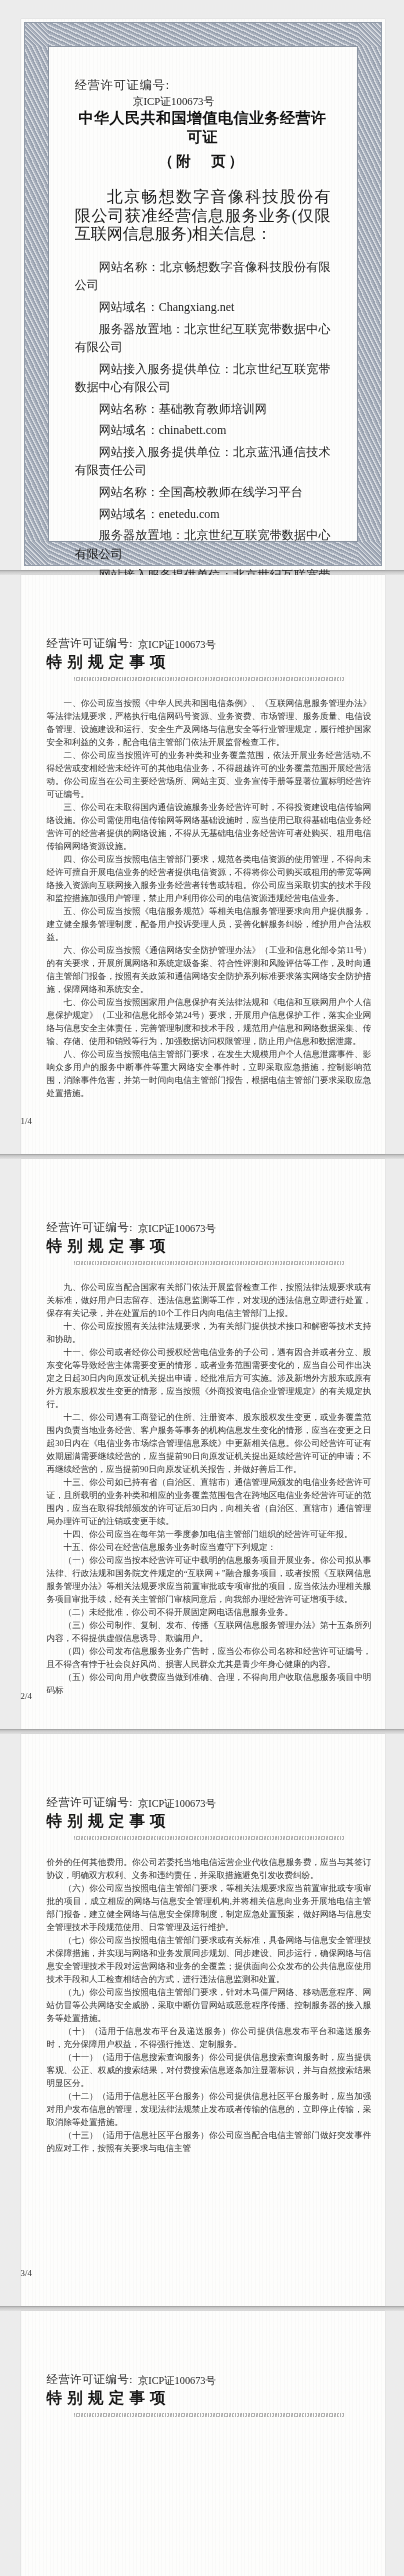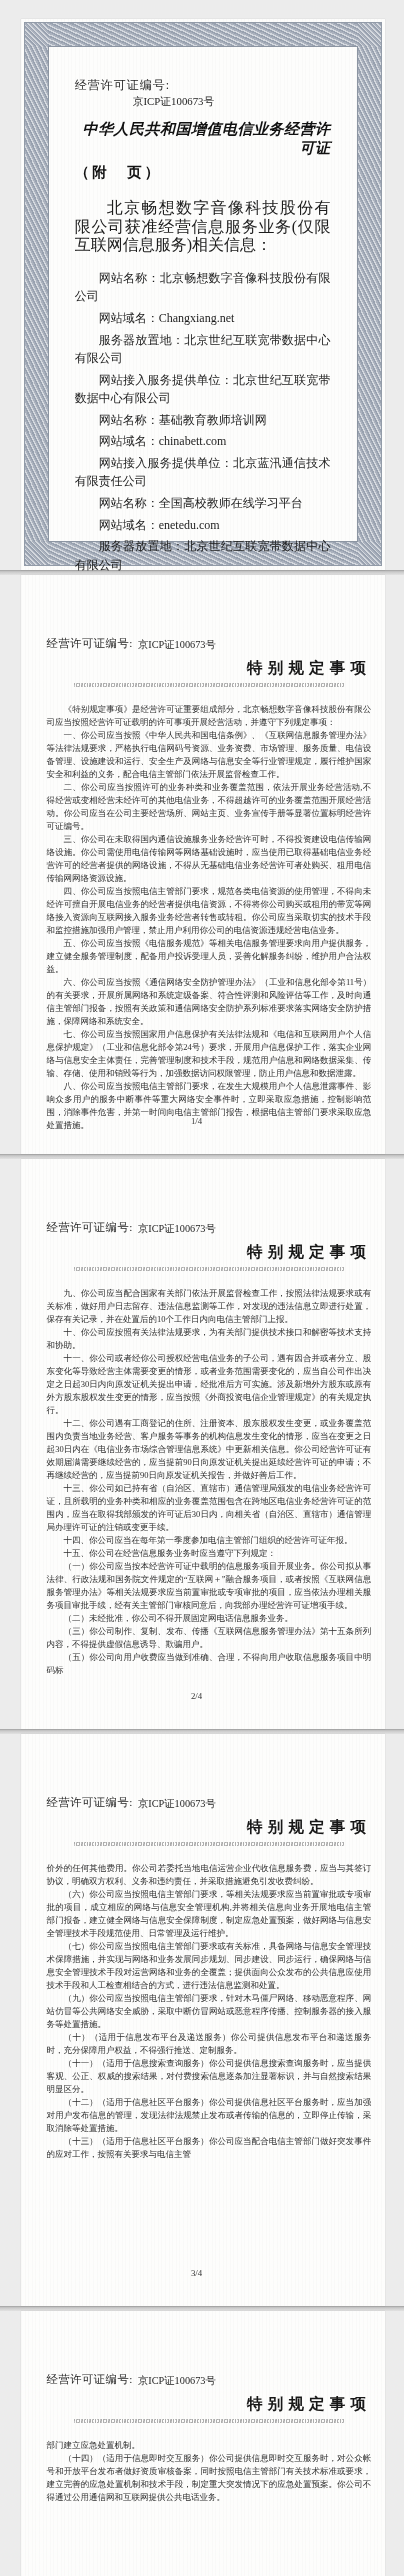--- a/index.html
+++ b/index.html
@@ -14,45 +14,45 @@
   
   .cert-frame{position:absolute;left:4.1px;top:4.1px;right:4.1px;bottom:4.1px;
       border:23px solid #a8afbb;
       border-image:repeating-linear-gradient(45deg,#98a1af 0 2.1px,#d4d8de 2.1px 4.1px,#aab1bd 4.1px 6.2px) 44;
       box-shadow:0 0 0 1px #929ba8;}
   .cert-frame::before{content:"";position:absolute;left:0;top:0;right:0;bottom:0;
       border:1px solid #8c95a2;pointer-events:none;}
   .cert-content{position:absolute;left:27px;top:27px;right:27px;bottom:27px;padding:4.1px 0 0 0;}
   .cert-lic-label{font-size:12px;letter-spacing:1px;color:#1d1d1d;}
   .cert-lic-no{font-size:10.8px;padding-left:58px;margin-top:1px;color:#1d1d1d;}
-  .cert-title{margin-top:11px;text-align:right;font-size:15px;font-weight:bold;
-      letter-spacing:0.5px;color:#111;font-style:italic;}
-  .cert-subtitle{margin-top:5.2px;text-align:left;font-size:14.4px;font-weight:bold;
+  .cert-title{margin-top:0;text-align:center;font-size:15px;font-weight:bold;
+      letter-spacing:0.5px;color:#111;}
+  .cert-subtitle{margin-top:5.2px;text-align:center;font-size:14.4px;font-weight:bold;
       letter-spacing:3.1px;color:#111;}
   .cert-intro{margin-top:17.5px;font-size:16px;line-height:18.5px;text-indent:2em;
       text-align:justify;color:#1c1c1c;}
   .cert-entries{margin-top:14px;}
   .cert-entries p{margin:3.1px 0;font-size:12px;line-height:18.5px;text-indent:2em;
       text-align:justify;color:#1c1c1c;}
   
   .prov{padding:0 13.4px 0 26px;}
   .lic-line{margin-top:61px;display:flex;align-items:flex-start;}
   .lic-label{font-size:11.3px;letter-spacing:0.5px;color:#1f1f1f;}
   .lic-no{font-size:10.3px;margin-left:5.2px;padding-top:2.1px;color:#1f1f1f;}
-  .prov-title{margin:6px 0 0 0;text-align:right;font-size:15.5px;font-weight:bold;
+  .prov-title{margin:0 0 0 0;text-align:left;font-size:15.5px;font-weight:bold;
       letter-spacing:5.2px;color:#181818;}
   .zigzag{margin:4.1px auto 0 auto;width:270px;height:4.1px;
       background:
         repeating-linear-gradient(105deg,#adadad 0 1px,transparent 1px 2.6px),
         repeating-linear-gradient(75deg,#c3c3c3 0 1px,transparent 1px 2.6px);}
   .prov-body{margin-top:15.5px;font-size:8.5px;line-height:13px;color:#2d2d2d;
       text-align:justify;}
   .prov-body p{margin:0;text-indent:2em;}
   .prov-body p.cont{text-indent:0;}
-  .page-no{position:absolute;left:0;right:12px;bottom:28px;text-align:center;
+  .page-no{position:absolute;left:0;right:12px;bottom:28px;
       font-size:8.8px;color:#333;}
 </style>
 </head>
 <body>
 
 <div id="stage">
 
   <div class="sep" style="top:570px"></div>
   <div class="sep" style="top:1154px"></div>
   <div class="sep" style="top:1729px"></div>
@@ -84,21 +84,20 @@
   </section>
 
   <section class="page prov" style="top:575px;height:579px">
     <div class="lic-line">
       <span class="lic-label">经营许可证编号:</span>
       <span class="lic-no">京ICP证100673号</span>
     </div>
     <h2 class="prov-title">特别规定事项</h2>
     <div class="zigzag"></div>
     <div class="prov-body">
-      <p>《特别规定事项》是经营许可证重要组成部分，北京畅想数字音像科技股份有限公司应当按照经营许可证载明的许可事项开展经营活动，并遵守下列规定事项：</p>
       <p>一、你公司应当按照《中华人民共和国电信条例》、《互联网信息服务管理办法》等法律法规要求，严格执行电信网码号资源、业务资费、市场管理、服务质量、电信设备管理、设施建设和运行、安全生产及网络与信息安全等行业管理规定，履行维护国家安全和利益的义务，配合电信主管部门依法开展监督检查工作。</p>
       <p>二、你公司应当按照许可的业务种类和业务覆盖范围，依法开展业务经营活动,不得经营或变相经营未经许可的其他电信业务，不得超越许可的业务覆盖范围开展经营活动。你公司应当在公司主要经营场所、网站主页、业务宣传手册等显著位置标明经营许可证编号。</p>
       <p>三、你公司在未取得国内通信设施服务业务经营许可时，不得投资建设电信传输网络设施。你公司需使用电信传输网等网络基础设施时，应当使用已取得基础电信业务经营许可的经营者提供的网络设施，不得从无基础电信业务经营许可者处购买、租用电信传输网网络资源设施。</p>
       <p>四、你公司应当按照电信主管部门要求，规范各类电信资源的使用管理，不得向未经许可擅自开展电信业务的经营者提供电信资源，不得将你公司购买或租用的带宽等网络接入资源向互联网接入服务业务经营者转售或转租。你公司应当采取切实的技术手段和监控措施加强用户管理，禁止用户利用你公司的电信资源违规经营电信业务。</p>
       <p>五、你公司应当按照《电信服务规范》等相关电信服务管理要求向用户提供服务，建立健全服务管理制度，配备用户投诉受理人员，妥善化解服务纠纷，维护用户合法权益。</p>
       <p>六、你公司应当按照《通信网络安全防护管理办法》（工业和信息化部令第11号）的有关要求，开展所属网络和系统定级备案、符合性评测和风险评估等工作，及时向通信主管部门报备，按照有关政策和通信网络安全防护系列标准要求落实网络安全防护措施，保障网络和系统安全。</p>
       <p>七、你公司应当按照国家用户信息保护有关法律法规和《电信和互联网用户个人信息保护规定》（工业和信息化部令第24号）要求，开展用户信息保护工作，落实企业网络与信息安全主体责任，完善管理制度和技术手段，规范用户信息和网络数据采集、传输、存储、使用和销毁等行为，加强数据访问权限管理，防止用户信息和数据泄露。</p>
       <p>八、你公司应当按照电信主管部门要求，在发生大规模用户个人信息泄露事件、影响众多用户的服务中断事件等重大网络安全事件时，立即采取应急措施，控制影响范围，消除事件危害，并第一时间向电信主管部门报告，根据电信主管部门要求采取应急处置措施。</p>
     </div>
     <div class="page-no">1/4</div>
@@ -115,20 +114,21 @@
       <p>九、你公司应当配合国家有关部门依法开展监督检查工作，按照法律法规要求或有关标准，做好用户日志留存、违法信息监测等工作，对发现的违法信息立即进行处置，保存有关记录，并在处置后的10个工作日内向电信主管部门上报。</p>
       <p>十、你公司应按照有关法律法规要求，为有关部门提供技术接口和解密等技术支持和协助。</p>
       <p>十一、你公司或者经你公司授权经营电信业务的子公司，遇有因合并或者分立、股东变化等导致经营主体需要变更的情形，或者业务范围需要变化的，应当自公司作出决定之日起30日内向原发证机关提出申请，经批准后方可实施。涉及新增外方股东或原有外方股东股权发生变更的情形，应当按照《外商投资电信企业管理规定》的有关规定执行。</p>
       <p>十二、你公司遇有工商登记的住所、注册资本、股东股权发生变更，或业务覆盖范围内负责当地业务经营、客户服务等事务的机构信息发生变化的情形，应当在变更之日起30日内在《电信业务市场综合管理信息系统》中更新相关信息。你公司经营许可证有效期届满需要继续经营的，应当提前90日向原发证机关提出延续经营许可证的申请；不再继续经营的，应当提前90日向原发证机关报告，并做好善后工作。</p>
       <p>十三、你公司如已持有省（自治区、直辖市）通信管理局颁发的电信业务经营许可证，且所载明的业务种类和相应的业务覆盖范围包含在跨地区电信业务经营许可证的范围内，应当在取得我部颁发的许可证后30日内，向相关省（自治区、直辖市）通信管理局办理许可证的注销或变更手续。</p>
       <p>十四、你公司应当在每年第一季度参加电信主管部门组织的经营许可证年报。</p>
       <p>十五、你公司在经营信息服务业务时应当遵守下列规定：</p>
       <p>（一）你公司应当按本经营许可证中载明的信息服务项目开展业务。你公司拟从事法律、行政法规和国务院文件规定的“互联网＋”融合服务项目，或者按照《互联网信息服务管理办法》等相关法规要求应当前置审批或专项审批的项目，应当依法办理相关服务项目审批手续，经有关主管部门审核同意后，向我部办理经营许可证增项手续。</p>
       <p>（二）未经批准，你公司不得开展固定网电话信息服务业务。</p>
       <p>（三）你公司制作、复制、发布、传播《互联网信息服务管理办法》第十五条所列内容，不得提供虚假信息诱导、欺骗用户。</p>
+      <p>（四）你公司发布信息服务业务广告时，应当公布你公司名称和经营许可证编号，且不得含有悖于社会良好风尚、损害人民群众尤其是青少年身心健康的内容。</p>
       <p>（五）你公司向用户收费应当做到准确、合理，不得向用户收取信息服务项目中明码标</p>
     </div>
     <div class="page-no">2/4</div>
   </section>
 
   <section class="page prov" style="top:1734px;height:572px">
     <div class="lic-line">
       <span class="lic-label">经营许可证编号:</span>
       <span class="lic-no">京ICP证100673号</span>
     </div>
@@ -147,21 +147,17 @@
     <div class="page-no">3/4</div>
   </section>
 
   <section class="page prov" style="top:2311px;height:562px">
     <div class="lic-line">
       <span class="lic-label">经营许可证编号:</span>
       <span class="lic-no">京ICP证100673号</span>
     </div>
     <h2 class="prov-title">特别规定事项</h2>
     <div class="zigzag"></div>
-    <div class="prov-body">
-      <p class="cont">部门建立应急处置机制。</p>
-      <p>（十四）（适用于信息即时交互服务）你公司提供信息即时交互服务时，对公众帐号和开放平台发布者做好资质审核备案，同时按照电信主管部门有关技术标准或要求，建立完善的应急处置机制和技术手段，制定重大突发情况下的应急处置预案。你公司不得通过公用通信网和互联网提供公共电话业务。</p>
-    </div>
 
   </section>
 
 </div>
 
 
 </body></html>

